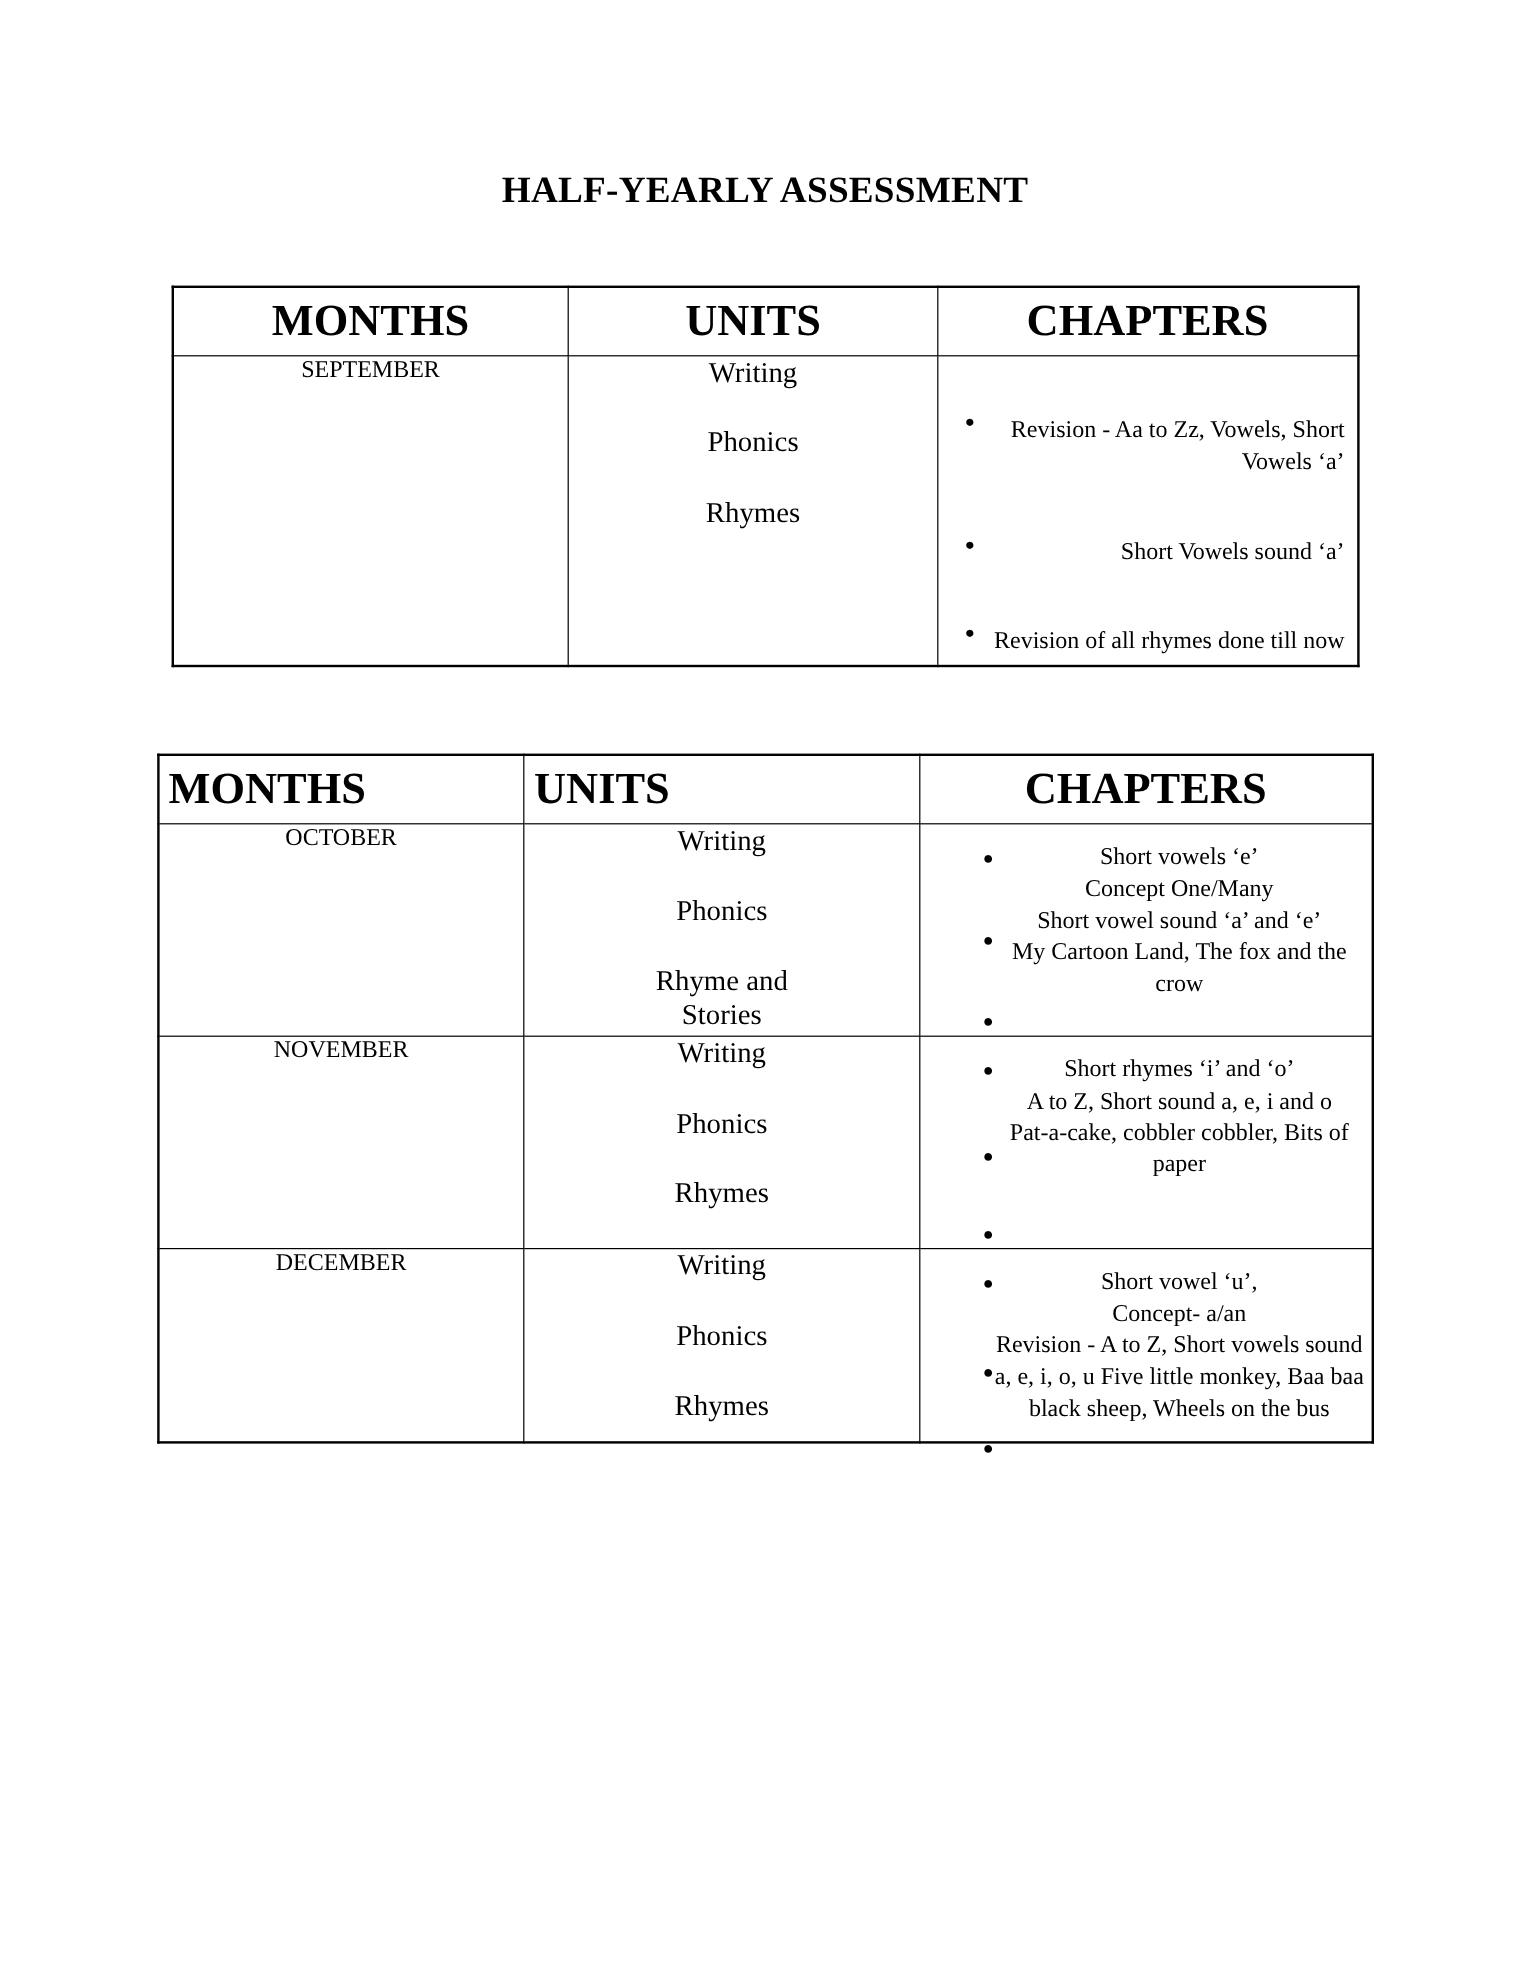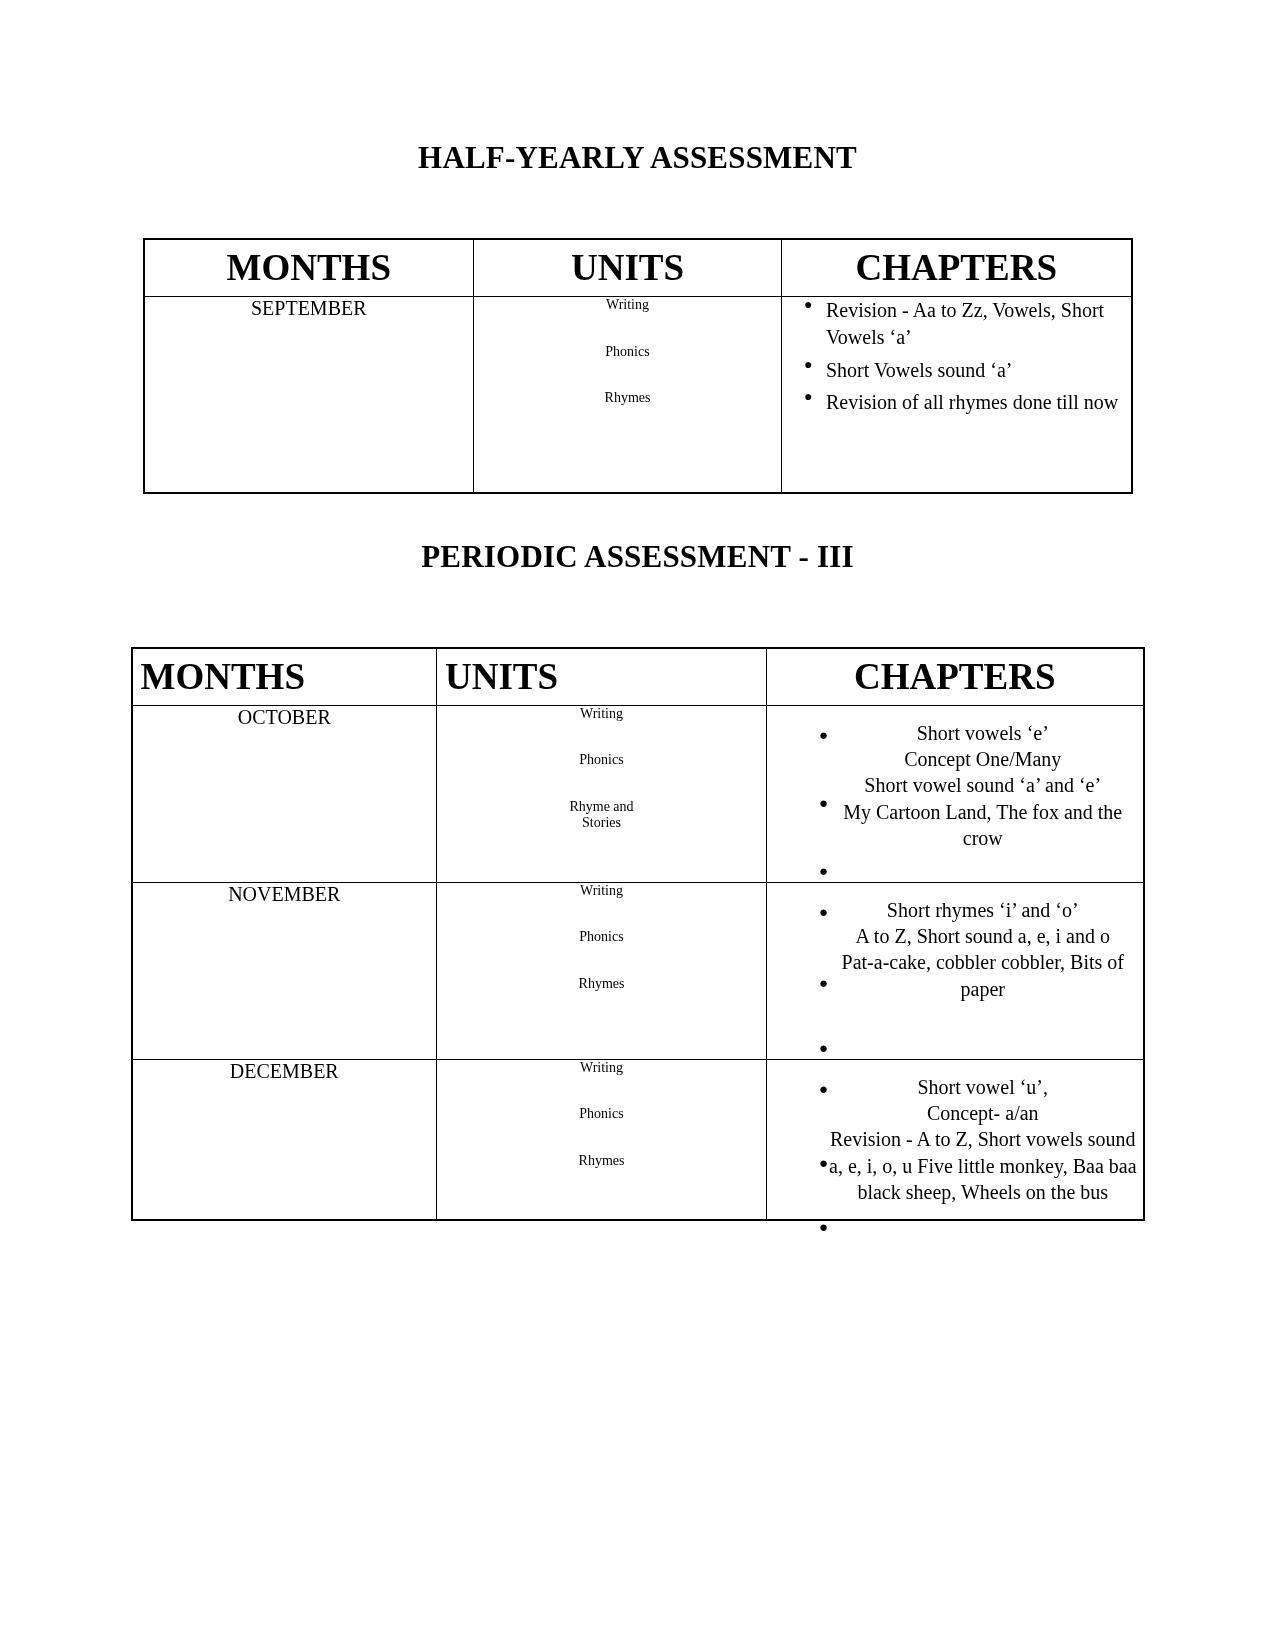--- a/index.html
+++ b/index.html
@@ -79,21 +79,21 @@
   
   .month-cell {
     text-align: center;
     font-size: 20px;
     padding-top: 14px;
   }
 
   
   .units-cell {
     text-align: center;
-    font-size: 14px;
+    font-size: 24px;
     padding-top: 12px;
   }
   .units-cell .unit {
     margin-bottom: 30px;
     line-height: 1.18;
   }
   .units-cell .unit:last-child { margin-bottom: 0; }
 
   
   .chapters-cell {
@@ -101,24 +101,25 @@
     padding-top: 12px;
     position: relative;
   }
   ul.bullets {
     list-style: none;
     margin: 0;
     padding: 0;
   }
   ul.bullets > li {
     position: relative;
-    text-align: left;
+    text-align: right;
     padding: 0 10px 0 44px;
     line-height: 1.34;
     margin-bottom: 6px;
+    margin-top: 48px;
   }
   ul.bullets > li::before {
     content: "\25CF";
     position: absolute;
     left: 22px;
     top: -1px;
     font-size: 14px;
   }
 
   
@@ -179,21 +180,20 @@
           <ul class="bullets">
             <li>Revision - Aa to Zz, Vowels, Short Vowels ‘a’</li>
             <li>Short Vowels sound ‘a’</li>
             <li>Revision of all rhymes done till now</li>
           </ul>
         </td>
       </tr>
     </tbody>
   </table>
 
-  <h1 class="section-title" id="title-periodic" style="margin-top:45px;">PERIODIC ASSESSMENT - III</h1>
 
   <table class="sched" id="table-periodic">
     <colgroup>
       <col class="col-months">
         <col class="col-units">
         <col class="col-chapters">
     </colgroup>
     <thead>
       <tr>
         <th class="hdr left">MONTHS</th>

